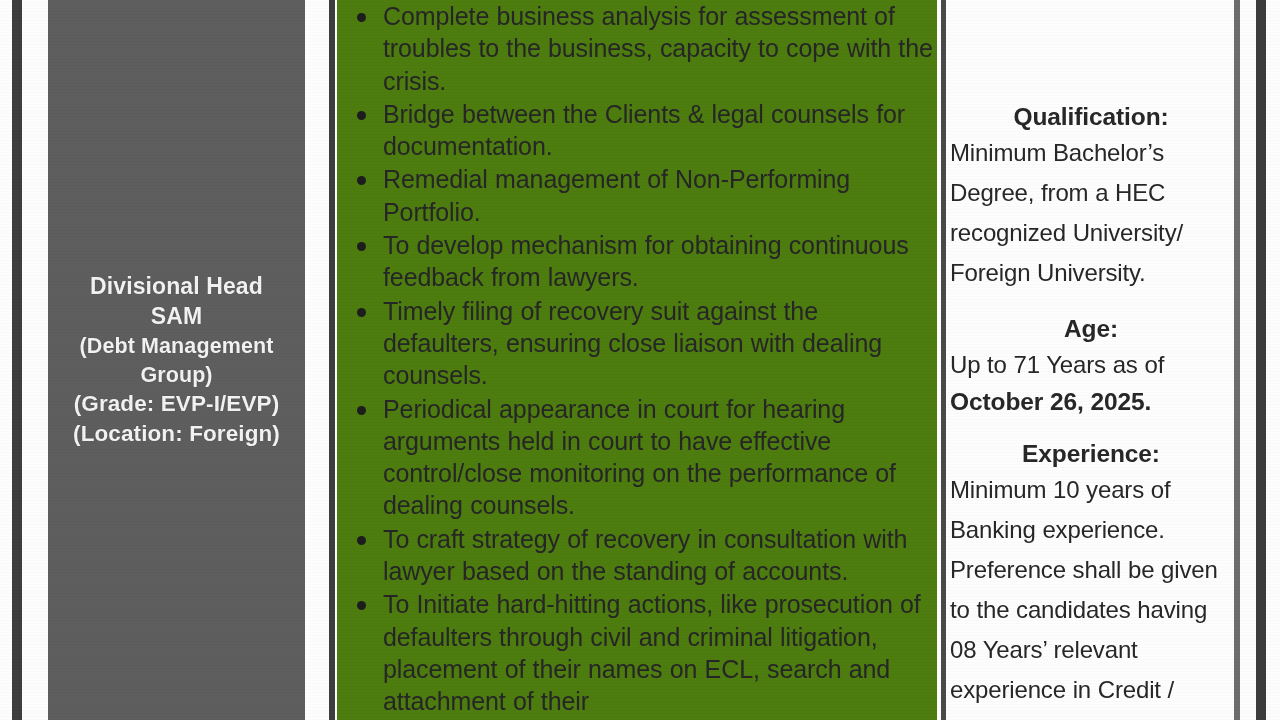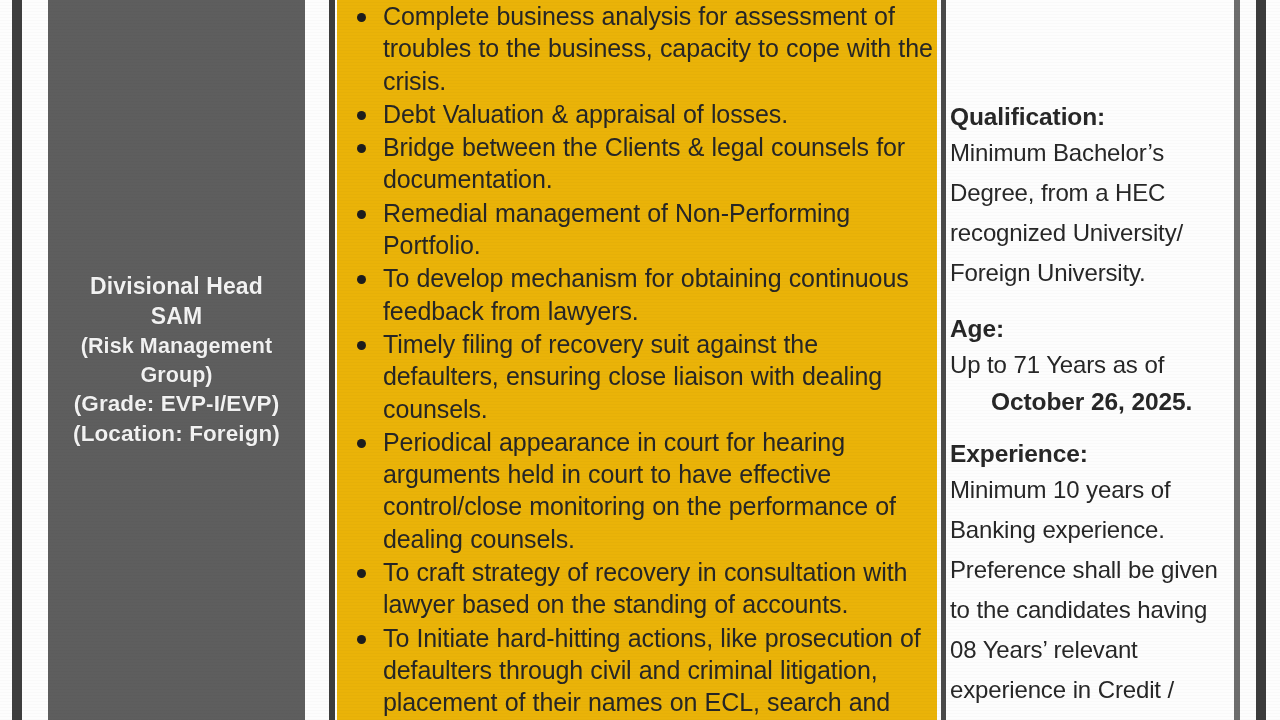--- a/index.html
+++ b/index.html
@@ -90,21 +90,21 @@
     width: 6px; height: 720px;
     background: #3d3d3d;
   }
 
   
   .col-duties {
     position: absolute;
     left: 337px; top: 0;
     width: 600px; height: 720px;
     overflow: hidden;
-    background: #eab308;
+    background: #4d7c0f;
   }
   .duty-list {
     list-style: none;
     margin: 0;
     padding: 0;
     color: #262626;
   }
   .duty-item {
     position: relative;
     padding-left: 46px;
@@ -142,35 +142,35 @@
     background: #fdfdfd;
     color: #272727;
   }
   .req-block { margin: 0; }
   .req-heading {
     font-size: 24.5px;
     font-weight: bold;
     line-height: 33px;
     display: block;
     letter-spacing: -0.1px;
+    text-align: center;
   }
   .req-body {
     font-size: 24px;
     line-height: 40px;
     display: block;
     letter-spacing: -0.15px;
     word-spacing: 0.2px;
   }
   .req-body-strong {
     font-size: 24.5px;
     line-height: 33px;
     font-weight: bold;
     display: block;
     letter-spacing: -0.1px;
-    margin-left: 41px;
   }
   .req-spacer { height: 19px; }
 
   
   .scan-grain {
     position: absolute;
     inset: 0;
     pointer-events: none;
     opacity: .05;
     background:
@@ -180,32 +180,31 @@
 </head>
 <body>
 
 <div id="advert">
 
   <div class="rule-left-outer"></div>
 
   <div class="col-position">
     <div class="position-stack">
       <span class="position-title">Divisional Head SAM</span>
-      <span class="position-sub">(Risk Management Group)</span>
+      <span class="position-sub">(Debt Management Group)</span>
       <span class="position-grade">(Grade: EVP-I/EVP)</span>
       <span class="position-location">(Location: Foreign)</span>
     </div>
   </div>
 
   <div class="rule-col1-col2"></div>
 
   <div class="col-duties">
     <ul class="duty-list">
       <li class="duty-item">Complete business analysis for assessment of troubles to the business, capacity to cope with the crisis.</li>
-      <li class="duty-item">Debt Valuation &amp; appraisal of losses.</li>
       <li class="duty-item">Bridge between the Clients &amp; legal counsels for documentation.</li>
       <li class="duty-item">Remedial management of Non-Performing Portfolio.</li>
       <li class="duty-item">To develop mechanism for obtaining continuous feedback from lawyers.</li>
       <li class="duty-item">Timely filing of recovery suit against the defaulters, ensuring close liaison with dealing counsels.</li>
       <li class="duty-item">Periodical appearance in court for hearing arguments held in court to have effective control/close monitoring on the performance of dealing counsels.</li>
       <li class="duty-item">To craft strategy of recovery in consultation with lawyer based on the standing of accounts.</li>
       <li class="duty-item">To Initiate hard-hitting actions, like prosecution of defaulters through civil and criminal litigation, placement of their names on ECL, search and attachment of their</li>
     </ul>
   </div>
 

